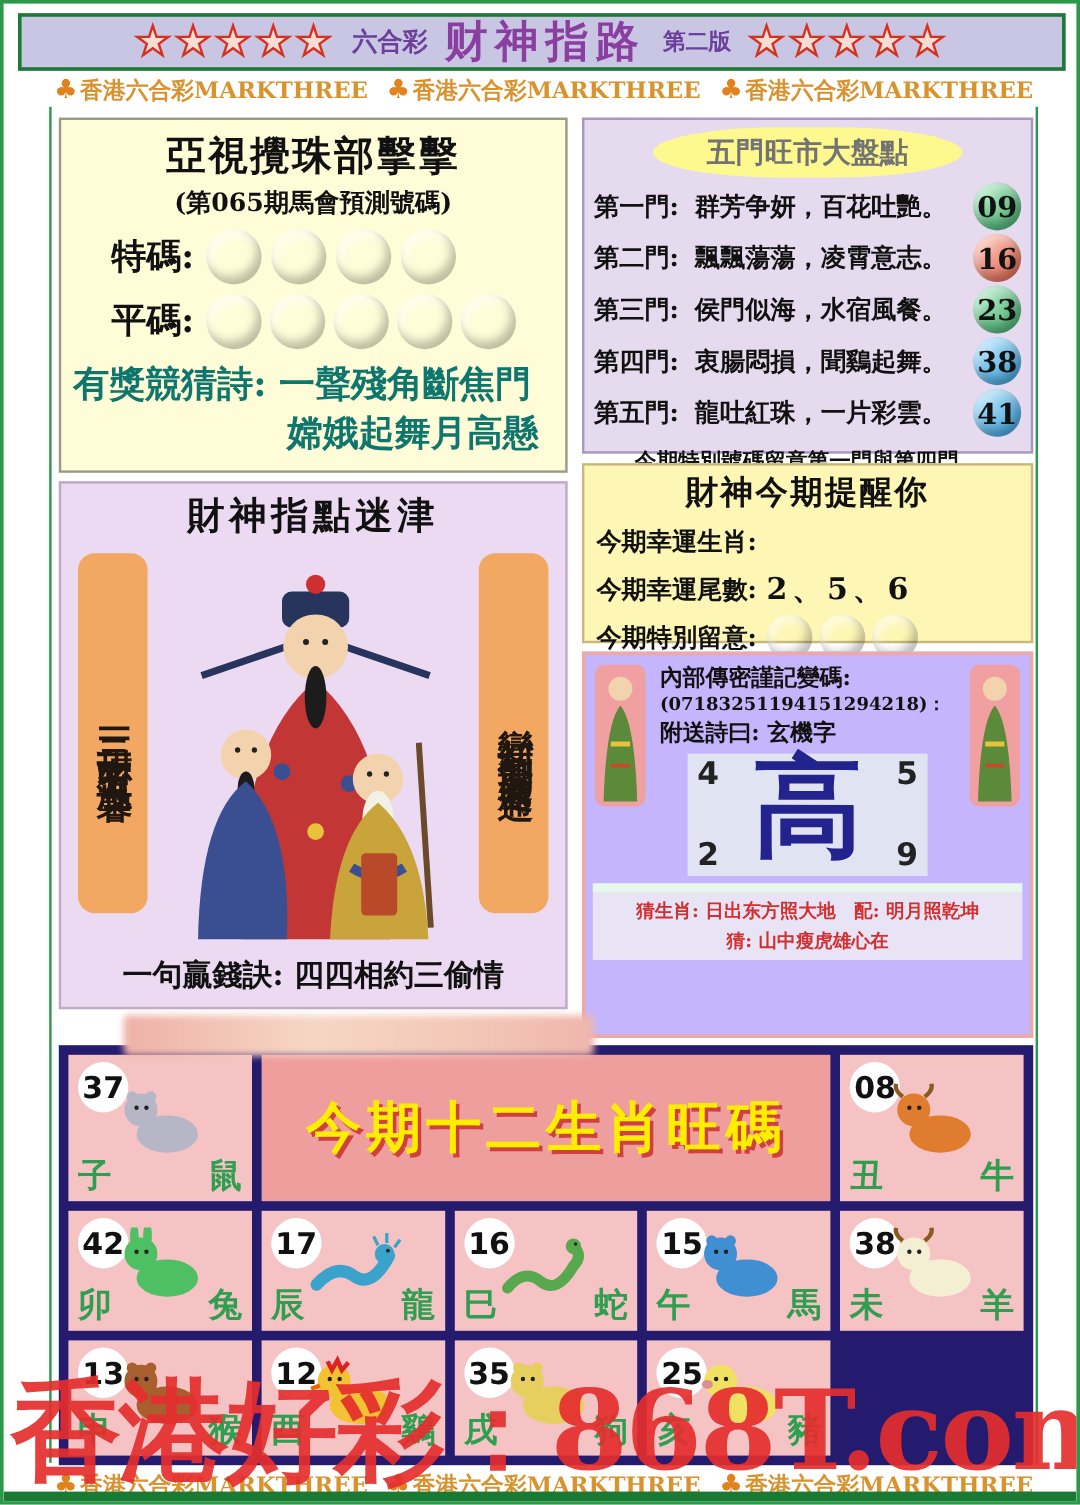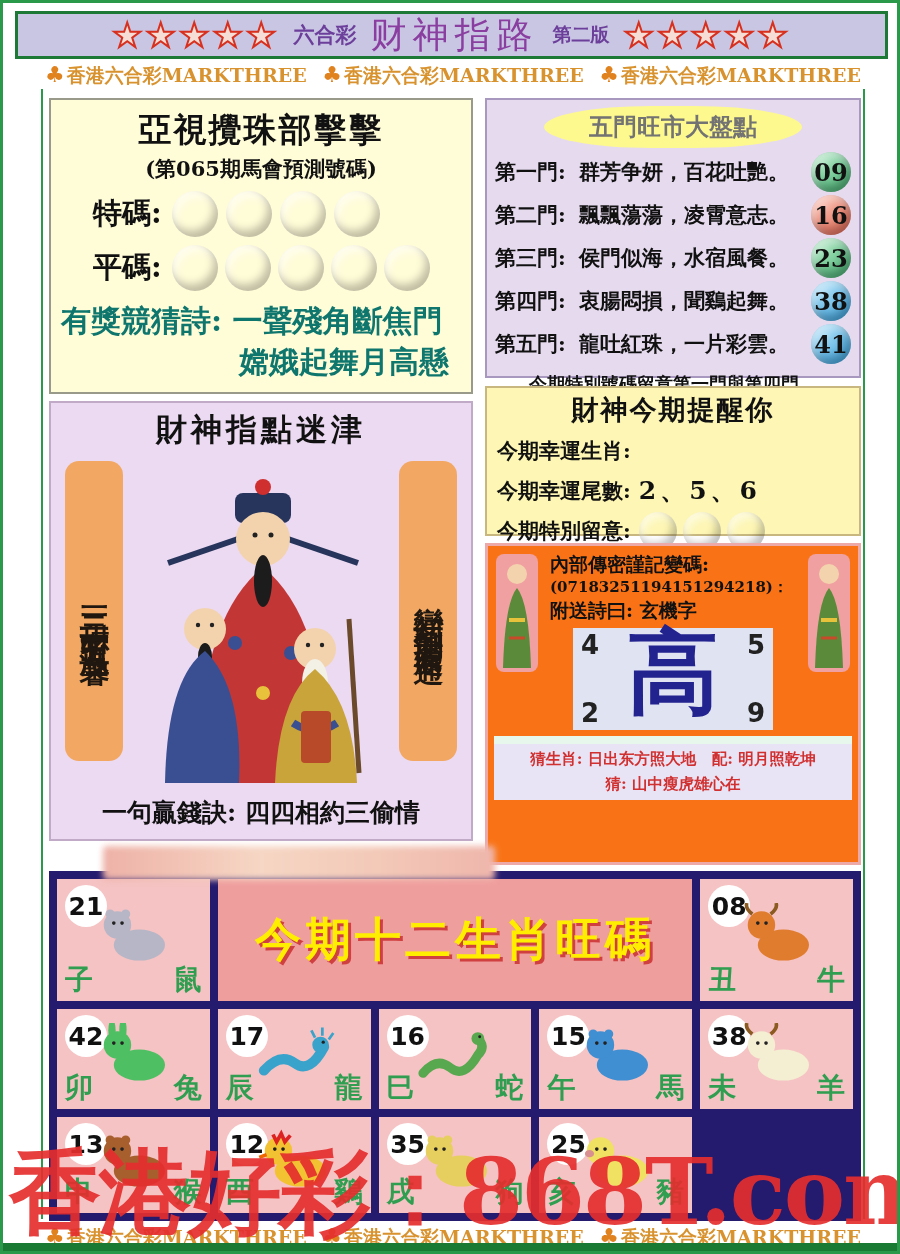--- a/index.html
+++ b/index.html
@@ -6,21 +6,21 @@
   .page{position:relative;width:900px;height:1254px;background:#fff;overflow:hidden;
         font-family:"DejaVu Sans",sans-serif;border:3px solid #2a9a4a;box-sizing:border-box;}
   .serif{font-family:"DejaVu Serif",serif;}
 
   
   .header{position:absolute;left:12px;top:8px;width:873px;height:48px;background:#c9c6e4;
           border:3px solid #1d7a36;box-sizing:border-box;display:flex;align-items:center;
           justify-content:center;gap:14px;}
   .stars{color:#f6ddd6;-webkit-text-stroke:2px #d8301e;font-size:34px;letter-spacing:3px;line-height:1;}
   .hdr-game{color:#6c3f9a;font-weight:bold;font-size:21px;}
-  .hdr-title{color:#8a3fa0;font-weight:normal;font-size:36px;letter-spacing:6px;}
+  .hdr-title{color:#8a3fa0;font-weight:bold;font-size:36px;letter-spacing:6px;}
   .hdr-edition{color:#6c3f9a;font-weight:bold;font-size:19px;}
 
   
   .marquee{position:absolute;left:42px;width:816px;height:28px;display:flex;align-items:center;
            justify-content:space-between;color:#d8922e;font-size:19px;font-weight:bold;}
   .marquee.top{top:58px;} .marquee.bottom{top:1220px;z-index:3;}
   .clover{color:#e0821e;font-size:22px;margin-right:2px;}
 
   
   .side{position:absolute;top:86px;height:1130px;width:36px;display:flex;flex-direction:column;
@@ -80,21 +80,21 @@
 
   
   .boxD{left:482px;top:383px;width:376px;height:150px;background:#fdf6b4;border:2px solid #c8b880;
         padding:4px 10px;}
   .boxD .t1{text-align:center;font-size:27px;font-weight:bold;color:#111;letter-spacing:2px;}
   .rem-line{display:flex;align-items:center;font-size:21px;font-weight:bold;color:#111;margin-top:5px;}
   .rem-line .val{font-size:25px;margin-left:8px;letter-spacing:4px;}
   .zicon{width:52px;height:36px;margin-left:10px;}
 
   
-  .boxE{left:482px;top:540px;width:376px;height:322px;background:#f97316;border:3px solid #eda8a8;
+  .boxE{left:482px;top:540px;width:376px;height:322px;background:#c4b5fd;border:3px solid #eda8a8;
         padding:6px;}
   .deity-card{position:absolute;top:8px;width:42px;height:118px;background:#f0a0a0;border-radius:8px;
               overflow:hidden;}
   .deity-card.lft{left:8px;} .deity-card.rgt{right:8px;}
   .secret-head{margin:0 56px;color:#111;}
   .secret-head .s1{font-size:19px;font-weight:bold;}
   .secret-head .s2{font-size:15px;font-weight:bold;}
   .secret-head .s3{font-size:19px;font-weight:bold;margin-top:1px;}
   .bigchar-box{position:relative;width:200px;height:102px;margin:4px auto 0;background:#dfe3f2;}
   .bigchar{position:absolute;left:0;top:-6px;width:100%;text-align:center;font-size:92px;
@@ -331,21 +331,21 @@
         <div></div>
       </div>
     <div class="red-guess serif">
       <div>猜生肖: 日出东方照大地　配: 明月照乾坤</div>
       <div>猜: 山中瘦虎雄心在</div>
     </div>
   </div>
 
   <div class="grid" id="zgrid">
       <div class="cell">
-      <span class="numc">21</span>
+      <span class="numc">37</span>
       <span class="aicon"><svg viewBox="0 0 90 70">
             <ellipse cx="52" cy="46" rx="28" ry="17" fill="#b6b6c6"></ellipse>
             <circle cx="28" cy="24" r="15" fill="#b6b6c6"></circle>
             <circle cx="20" cy="12" r="5" fill="#b6b6c6"></circle>
             <circle cx="37" cy="12" r="5" fill="#b6b6c6"></circle>
             <circle cx="24" cy="22" r="2" fill="#222"></circle>
             <circle cx="33" cy="22" r="2" fill="#222"></circle>
           </svg></span>
       <span class="branch serif">子</span>
       <span class="animalchar serif">鼠</span>

